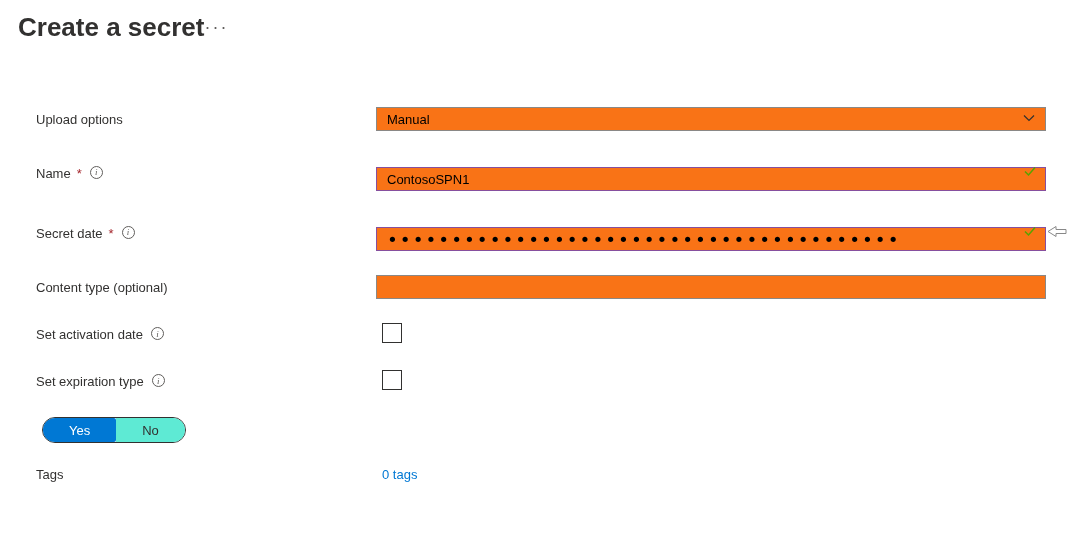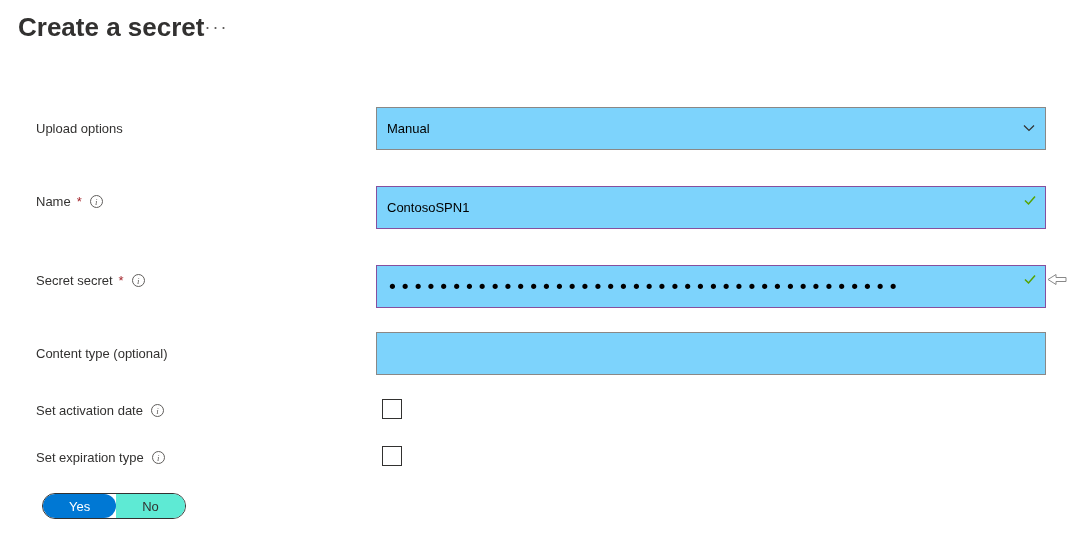--- a/index.html
+++ b/index.html
@@ -31,21 +31,21 @@
       display: flex;
       align-items: center;
       margin-bottom: 24px;
       padding-left: 18px;
     }
     .form-label {
       width: 340px;
       font-size: 13px;
       color: #323130;
       display: flex;
-      align-items: center;
+      align-items: flex-start;
       gap: 4px;
     }
     .required {
       color: #a4262c;
       margin-left: 2px;
     }
     .info-icon {
       width: 13px;
       height: 13px;
       border: 1px solid #605e5c;
@@ -60,26 +60,26 @@
       margin-left: 4px;
       cursor: help;
     }
     .form-control {
       flex: 1;
       max-width: 670px;
       position: relative;
     }
     .text-input, .select-input {
       width: 100%;
-      height: 43px;
+      height: 24px;
       border: 1px solid #8a8886;
       padding: 0 36px 0 10px;
       font-size: 13px;
       font-family: inherit;
-      background: #7dd3fc;
+      background: #f97316;
     }
     .text-input.validated {
       border-color: #864f9e;
       margin-top: 12px;
     }
     .select-input {
       appearance: none;
       cursor: pointer;
     }
     .chevron-down {
@@ -118,21 +118,21 @@
       font-size: 13px;
       display: flex;
       align-items: center;
       cursor: pointer;
       background: #5eead4;
       color: #323130;
     }
     .toggle-option.selected {
       background: #0078d4;
       color: #fff;
-      border-radius: 12px;
+      border-radius: 2px;
     }
     .tags-link {
       color: #0078d4;
       font-size: 13px;
       cursor: pointer;
       margin-left: 6px;
     }
     .cursor-arrow {
       position: absolute;
       right: -22px;
@@ -180,21 +180,21 @@
     <span class="checkmark">
       <svg width="16" height="16" viewBox="0 0 16 16">
           <path d="M3 8 L6.5 11.5 L13 4" stroke="#57A300" stroke-width="1.5" fill="none"></path>
         </svg>
     </span>
   </div>
 </div>
 
 <div class="form-row">
   <div class="form-label">
-    <span>Secret secret</span>
+    <span>Secret date</span>
     <span class="required">*</span>
     <span class="info-icon">i</span>
   </div>
   <div class="form-control">
     <input type="text" class="text-input validated bullets" value="••••••••••••••••••••••••••••••••••••••••" style="">
     <span class="checkmark">
       <svg width="16" height="16" viewBox="0 0 16 16">
           <path d="M3 8 L6.5 11.5 L13 4" stroke="#57A300" stroke-width="1.5" fill="none"></path>
         </svg>
     </span>
@@ -238,13 +238,19 @@
 <div class="form-row">
   <div class="form-control">
     <div class="toggle-group">
       <div class="toggle-option selected">Yes</div>
       <div class="toggle-option">No</div>
     </div>
   </div>
 </div>
 
 <div class="form-row">
+  <div class="form-label">
+    <span>Tags</span>
+  </div>
+  <div class="form-control">
+    <span class="tags-link">0 tags</span>
+  </div>
 </div>
 
 </body></html>

